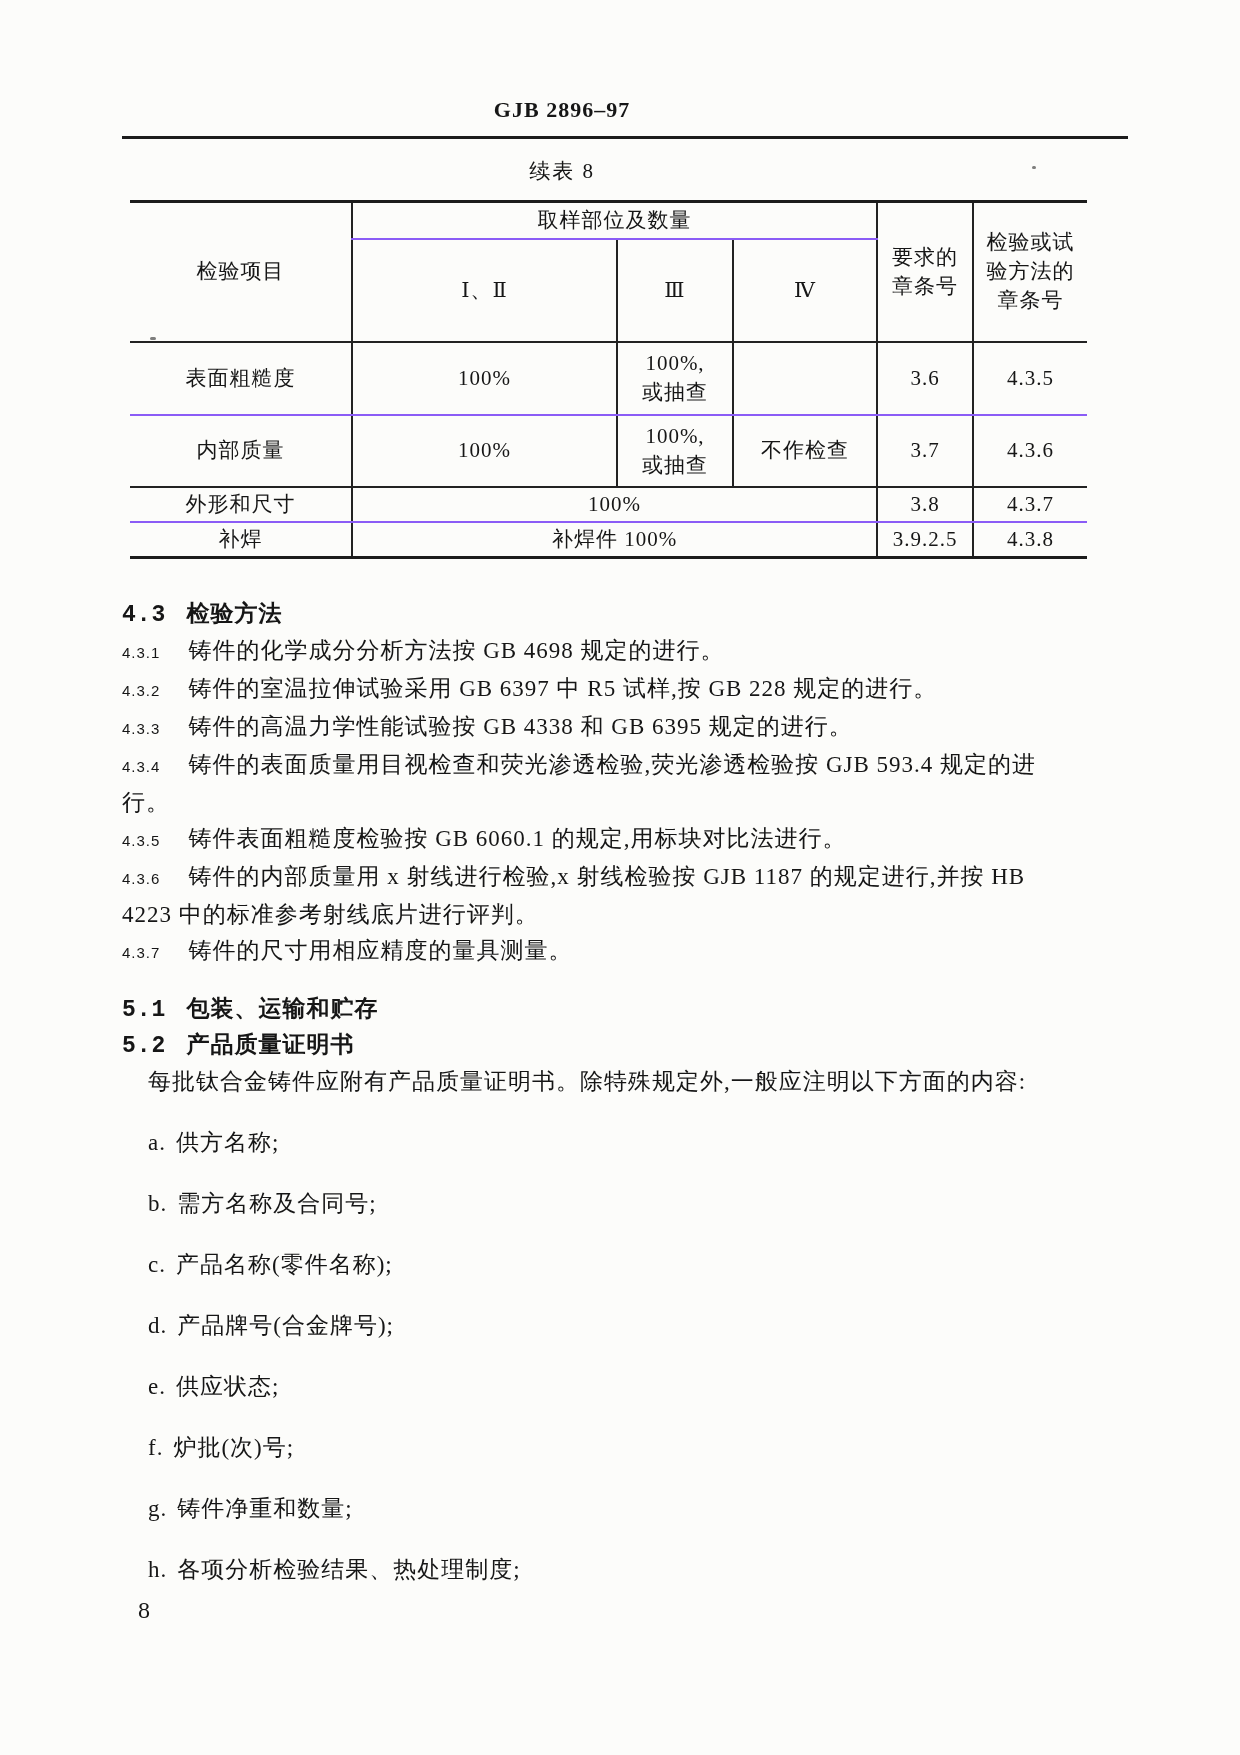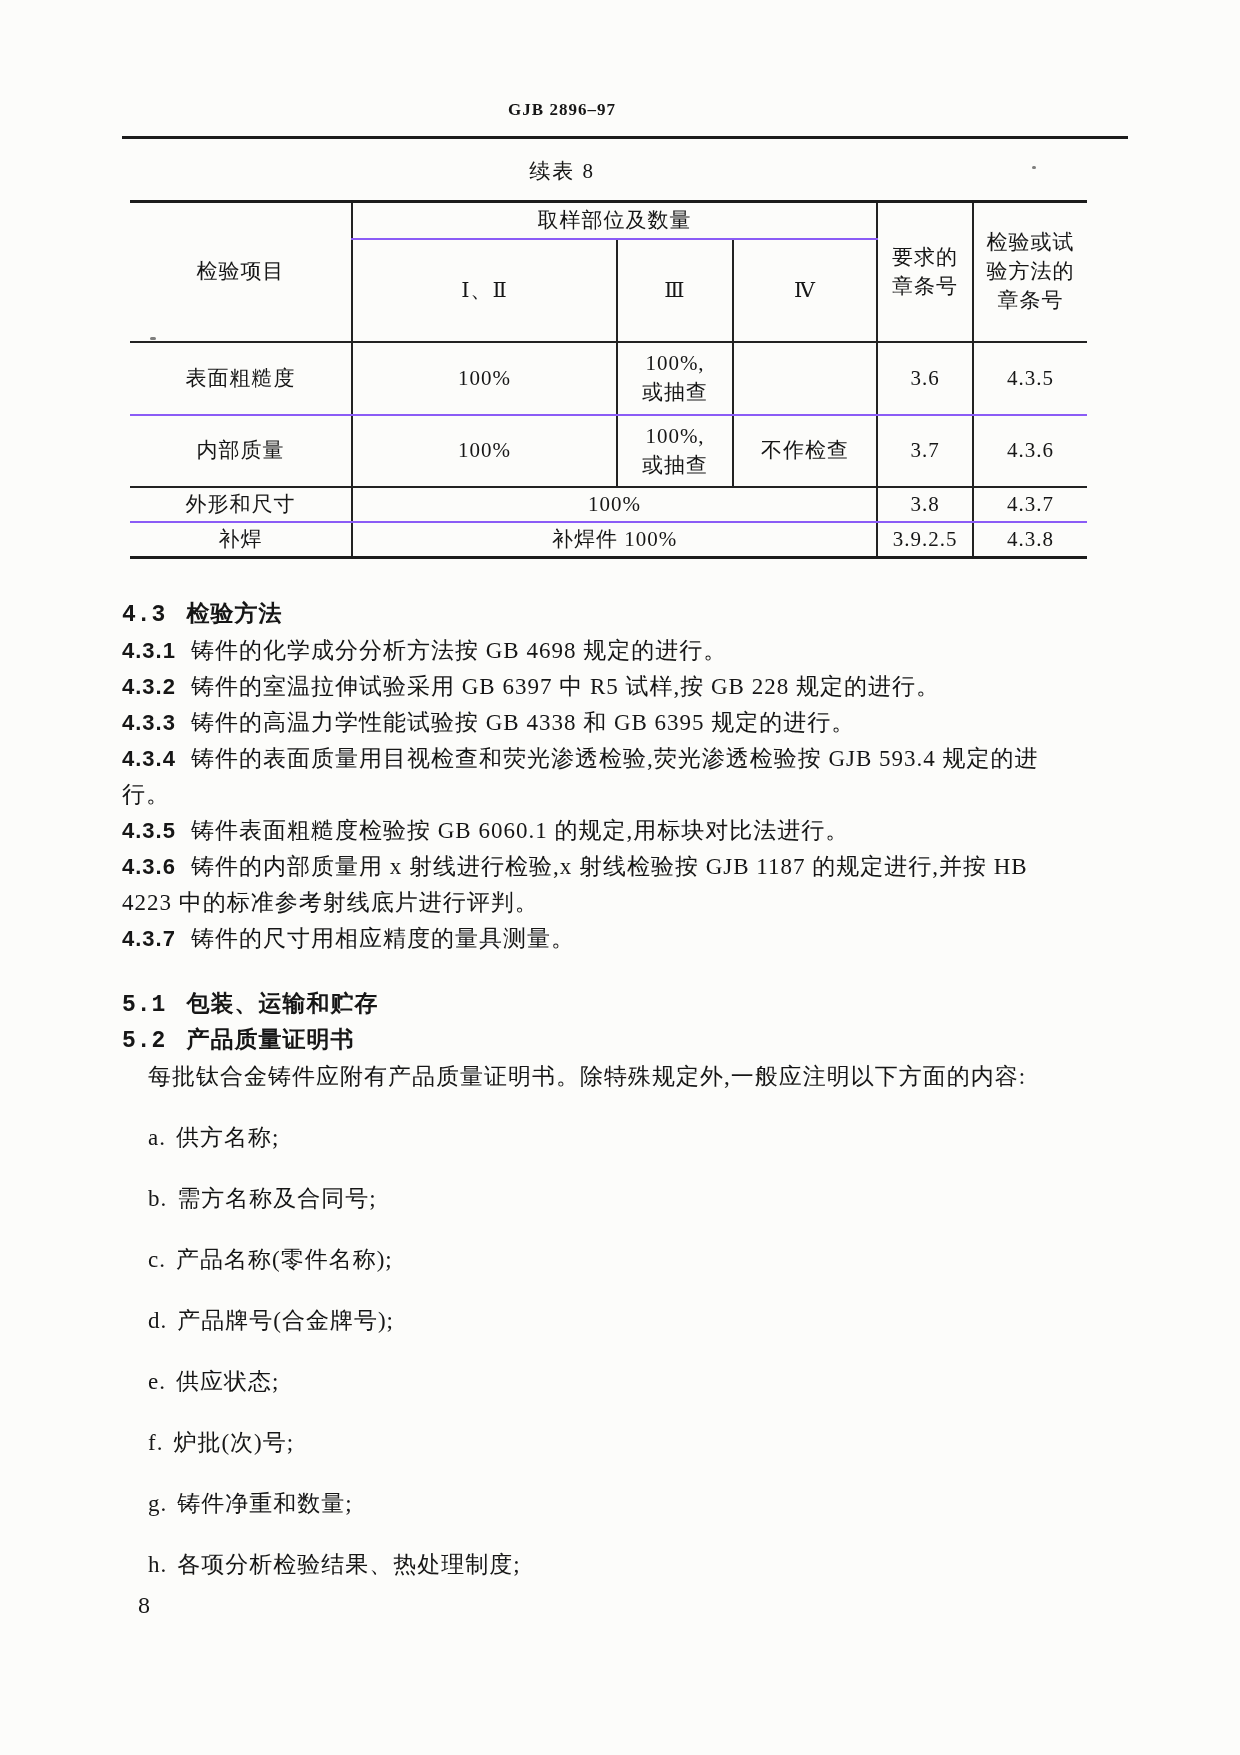--- a/index.html
+++ b/index.html
@@ -12,21 +12,21 @@
     color:#161616;
     font-family:"Liberation Serif","DejaVu Serif",serif;
     overflow:hidden;
   }
   .content { position:absolute; left:122px; top:0; width:1006px; }
 
   .center-zone { width:880px; text-align:center; }
 
   .doc-title {
     margin-top:97px;
-    font-size:17px; font-weight:bold;
+    font-size:22px; font-weight:bold;
     letter-spacing:1px;
     line-height:26px;
   }
   .header-rule {
     margin-top:13px;
     width:1006px; height:3px;
     background:#1c1c1c;
   }
   .table-caption {
     margin-top:19px;
@@ -63,25 +63,25 @@
 
   .sec-heading {
     font-family:Liberation Mono, monospace;
     font-weight:bold; font-size:23px; letter-spacing:1px;
     line-height:36px;
   }
   .sec-heading .num { margin-right:20px; }
   .clause { max-width:944px; }
   .clause .num {
     font-family:"Liberation Sans","DejaVu Sans",sans-serif;
-    font-weight:bold; font-size:22px;
-    margin-right:15px; letter-spacing:1px;
+    font-weight:normal; font-size:15px;
+    margin-right:28px; letter-spacing:1px;
   }
   .mt-heading { margin-top:16px; }
-  .mt-sub { margin-top:30px; }
+  .mt-sub { margin-top:21px; }
   .indented { padding-left:26px; }
   .list { margin-top:4px; }
   .list .li { padding-left:26px;margin-top:25px; }
   .list .label { margin-right:10px; }
   .page-num { margin-top:4px; padding-left:16px; font-size:24px; line-height:36px; }
 
   .speck { position:absolute; background:#3a3a3a; opacity:.65; border-radius:2px; }
   .speck1 { left:150px; top:337px; width:6px; height:3px; }
   .speck2 { left:1032px; top:166px; width:4px; height:3px; }
 </style>

